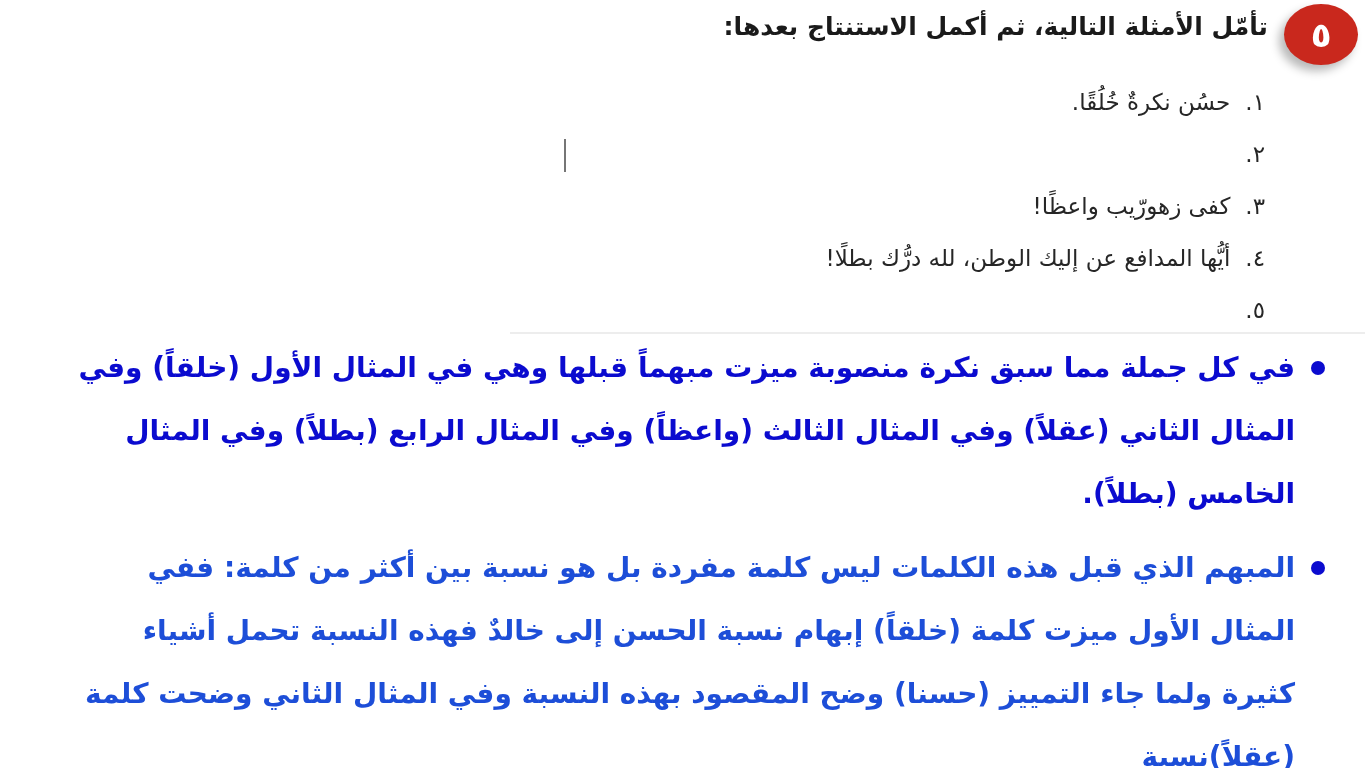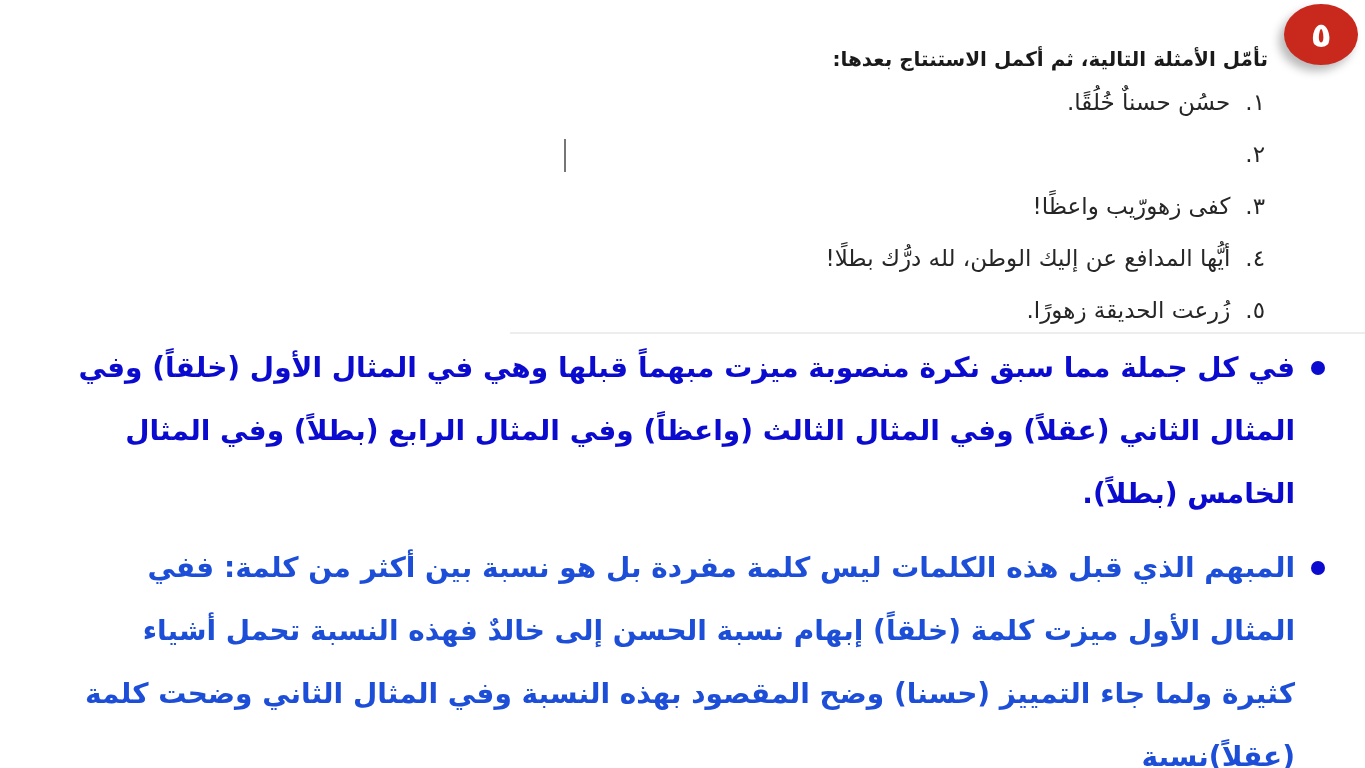--- a/index.html
+++ b/index.html
@@ -16,24 +16,23 @@
   .badge {
     position: absolute; top: 4px; right: 7px;
     width: 74px; height: 61px; border-radius: 50%;
     background: #c9281d; color: #ffffff;
     display: flex; align-items: center; justify-content: center;
     font-size: 34px; font-weight: bold;
     box-shadow: -5px 6px 10px rgba(0,0,0,0.28);
   }
   .title {
     position: absolute; top: 12px; right: 97px;
-    font-size: 20px; font-weight: bold; color: #1a1a1a;
+    font-size: 25px; font-weight: bold; color: #1a1a1a;
     letter-spacing: 0;
     white-space: nowrap;
-    margin-top: 35px;
   }
 
   
   .examples {
     position: absolute; top: 76px; right: 100px;
     list-style: none;
     color: #262626;
   }
   .example-row {
     height: 52px;
@@ -78,36 +77,35 @@
 
 <div class="sheet">
 
   <div class="badge" style="background: rgb(201, 40, 29); color: rgb(255, 255, 255);">٥</div>
 
   <h1 class="title" style="color: rgb(26, 26, 26);">تأمّل الأمثلة التالية، ثم أكمل الاستنتاج بعدها:</h1>
 
   <ol class="examples" style="color: rgb(38, 38, 38);">
     <li class="example-row">
       <span class="example-num">١.</span>
-      <span class="example-text">حسُن حسناٌ خُلُقًا.</span>
+      <span class="example-text">حسُن نكرةٌ خُلُقًا.</span>
     </li>
     <li class="example-row">
       <span class="example-num">٢.</span>
     </li>
     <li class="example-row">
       <span class="example-num">٣.</span>
       <span class="example-text">كفى زهورّيب واعظًا!</span>
     </li>
     <li class="example-row">
       <span class="example-num">٤.</span>
       <span class="example-text">أيُّها المدافع عن إليك الوطن، لله درُّك بطلًا!</span>
     </li>
     <li class="example-row">
       <span class="example-num">٥.</span>
-      <span class="example-text">زُرعت الحديقة زهورًا.</span>
     </li>
   </ol>
 
   <div class="cursor-mark"></div>
 
   <div class="divider"></div>
 
   <div class="bullet-row bullet-row-1">
     <span class="bullet-dot" style="background: rgb(11, 11, 207);"></span>
     <p class="bullet-text" style="color: rgb(11, 11, 207);">في كل جملة مما سبق نكرة منصوبة ميزت مبهماً قبلها وهي في المثال الأول (خلقاً) وفي المثال الثاني (عقلاً) وفي المثال الثالث (واعظاً) وفي المثال الرابع (بطلاً) وفي المثال الخامس (بطلاً).</p>

